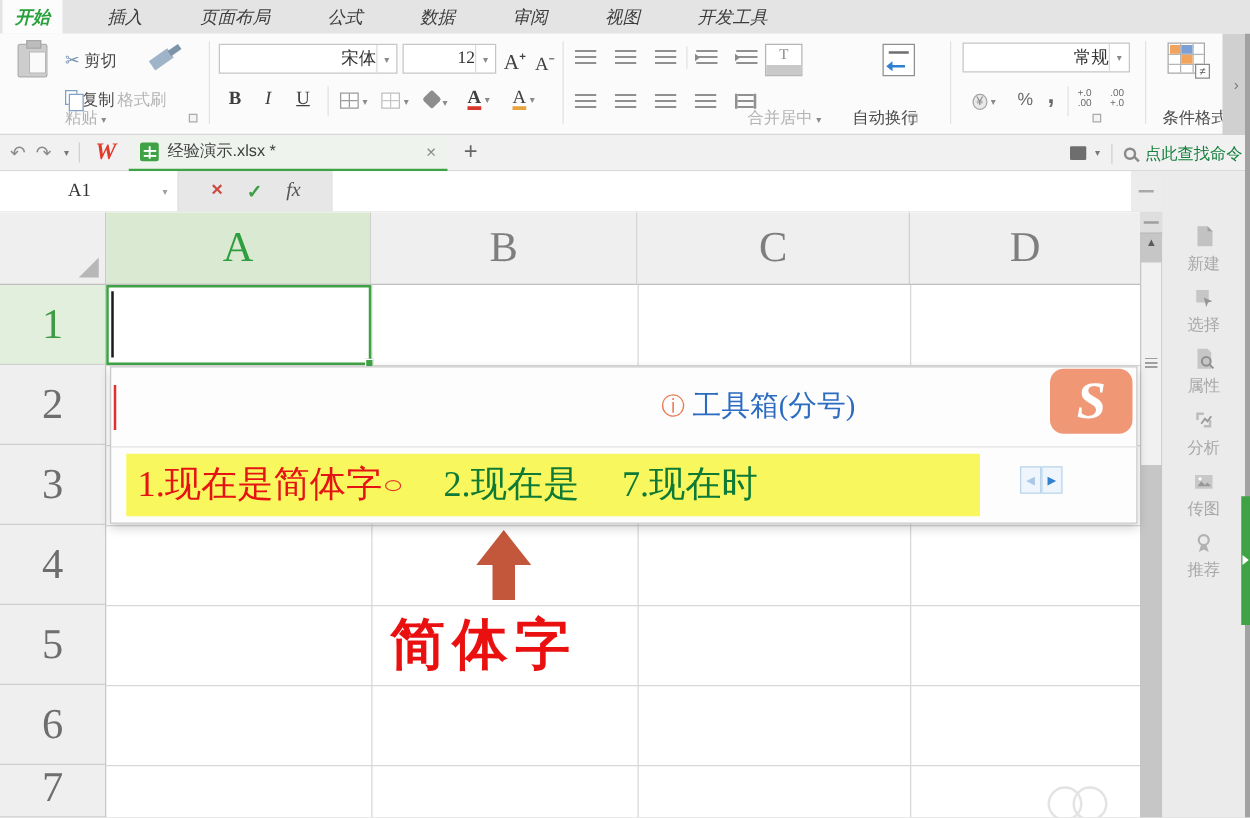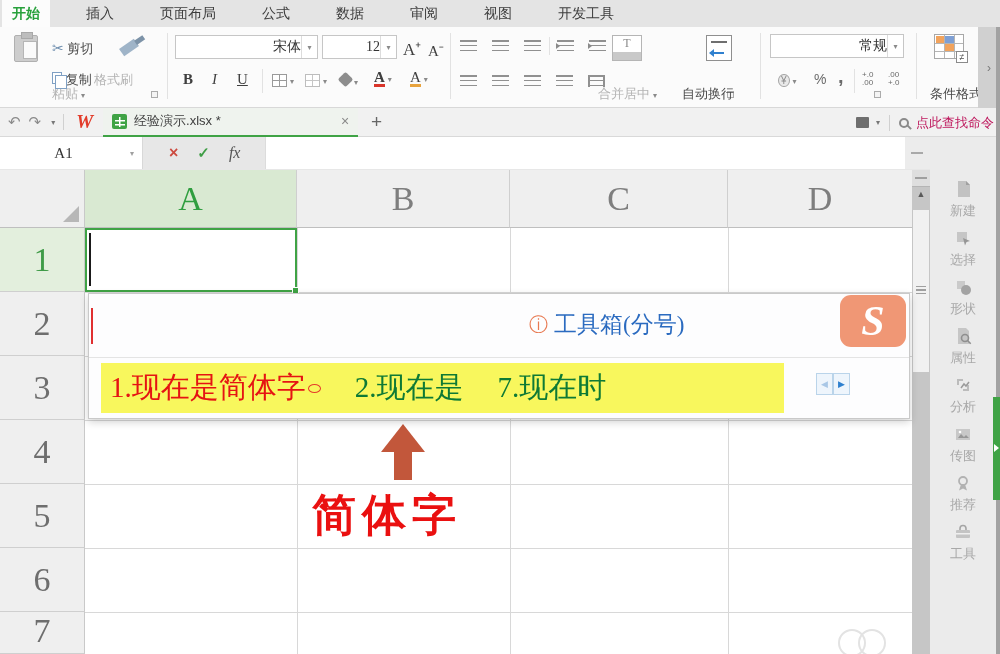--- a/index.html
+++ b/index.html
@@ -1,21 +1,21 @@
 <!DOCTYPE html>
 <html><head>
 <meta charset="utf-8">
 <style>
   * { margin:0; padding:0; box-sizing:border-box; }
   body { font-family:"Liberation Sans",sans-serif; background:#888; }
   #app { position:relative; width:1000px; height:654px; background:#fff; overflow:hidden; }
 
   
   .menubar { position:absolute; top:0; left:0; width:1000px; height:27px; background:#e4e4e4;
-             display:flex; align-items:stretch; padding-left:2px; font-size:14px; color:#3c3c3c; }
+             display:flex; align-items:stretch; padding-left:2px; font-size:14px; color:#3c3c3c;font-style:italic; }
   .menu-item { padding:0 10px; margin-right:26px; display:flex; align-items:center; white-space:nowrap; cursor:default; }
   .menu-item.active { background:#fcfcfc; color:#28a13c; font-weight:bold; }
 
   
   .ribbon { position:absolute; top:27px; left:0; width:1000px; height:81px; background:#fbfbfb;
             border-bottom:1px solid #d8d8d8; font-size:13px; color:#4a4a4a; }
   .ribbon .abs { position:absolute; white-space:nowrap; }
   .vsep { position:absolute; top:6px; bottom:8px; width:1px; background:#e2e2e2; }
   .dlg { position:absolute; width:7px; height:7px; border:1px solid #ababab; background:#f4f4f4; }
   .glabel { font-size:13px; color:#4a4a4a; }
@@ -100,21 +100,21 @@
                         linear-gradient(#fff,#fff) 0 7px/100% 1.5px no-repeat,
                         linear-gradient(#fff,#fff) 4px 0/1.5px 100% no-repeat; }
   .doctitle { flex:1; font-size:13px; color:#3e3e3e; margin-left:7px; white-space:nowrap; overflow:hidden; }
   .tabclose { color:#8a8a8a; font-size:14px; }
   .newtab { font-size:19px; color:#666; margin-left:13px; }
   .tb-right { position:absolute; right:6px; top:0; height:29px; display:flex; align-items:center; gap:7px; }
   .flagico { width:13px; height:11px; background:#6e6e6e; border-radius:1px; }
   .mag { width:10px; height:10px; border:2px solid #8a8a8a; border-radius:50%; position:relative; }
   .mag::after { content:''; position:absolute; width:6px; height:2px; background:#8a8a8a;
                 right:-5px; bottom:-2px; transform:rotate(45deg); }
-  .findtext { font-size:13px; color:#be185d; white-space:nowrap;text-align:right; }
+  .findtext { font-size:13px; color:#15803d; white-space:nowrap;text-align:right; }
 
   
   .formulabar { position:absolute; top:137px; left:0; width:1000px; height:33px; background:#e7e7e7; }
   .namebox { position:absolute; left:0; top:0; width:143px; height:32px; background:#fff;
              border-right:1px solid #d8d8d8; display:flex; align-items:center; }
   .nameval { flex:1; text-align:center; font-family:"Liberation Serif",serif; font-size:15px; color:#333; }
   .namebox .dd { margin-right:8px; color:#a0a0a0; }
   .fbtns { position:absolute; left:143px; top:0; width:122px; height:32px; display:flex;
            align-items:center; gap:19px; padding-left:26px; }
   .fcancel { color:#cc4b40; font-size:16px; font-weight:bold; }
@@ -381,27 +381,20 @@
     </div>
     <div class="sb-item">
       <svg width="20" height="20">
           <rect x="4" y="4" width="10" height="10" fill="#c6c6c6"></rect>
           <path d="M10 10l7 3-3.5 1L12 17.5z" fill="#969696"></path>
         </svg>
       <span class="lbl">选择</span>
     </div>
     <div class="sb-item">
       <svg width="20" height="20">
-          <path d="M4 4h8v8H4z" fill="#cacaca"></path>
-          <circle cx="13" cy="13" r="5" fill="#a3a3a3"></circle>
-        </svg>
-      <span class="lbl">形状</span>
-    </div>
-    <div class="sb-item">
-      <svg width="20" height="20">
           <path d="M5 2h8l3 3v13H5z" fill="#c6c6c6"></path>
           <circle cx="12" cy="12" r="3.5" fill="none" stroke="#8f8f8f" stroke-width="1.6"></circle>
           <path d="M14.5 14.5l3.2 3.2" stroke="#8f8f8f" stroke-width="1.6"></path>
         </svg>
       <span class="lbl">属性</span>
     </div>
     <div class="sb-item">
       <svg width="20" height="20">
           <path d="M4 4h6v2H6v4H4z" fill="#bcbcbc"></path>
           <path d="M16 16h-6v-2h4v-4h2z" fill="#bcbcbc"></path>
@@ -416,28 +409,20 @@
           <circle cx="7" cy="8" r="1.3" fill="#fff"></circle>
         </svg>
       <span class="lbl">传图</span>
     </div>
     <div class="sb-item">
       <svg width="20" height="20">
           <circle cx="10" cy="8" r="4" fill="none" stroke="#b2b2b2" stroke-width="1.8"></circle>
           <path d="M8 11.5l-2 6 4-2 4 2-2-6" fill="#b2b2b2"></path>
         </svg>
       <span class="lbl">推荐</span>
-    </div>
-    <div class="sb-item">
-      <svg width="20" height="20">
-          <rect x="3" y="8" width="14" height="8" rx="1" fill="#c4c4c4"></rect>
-          <path d="M7 8V6.5a3 3 0 016 0V8" stroke="#a5a5a5" stroke-width="1.6" fill="none"></path>
-          <rect x="3" y="11" width="14" height="1.5" fill="#efefef"></rect>
-        </svg>
-      <span class="lbl">工具</span>
     </div>
   </div>
   <div class="rightedge"></div>
   <div class="greenstrip"></div>
 
   <div class="ime">
     <div class="pinrow">
       <span class="imecaret"></span>
       <span class="toolbox">
         <span class="tb-info">ⓘ</span>

